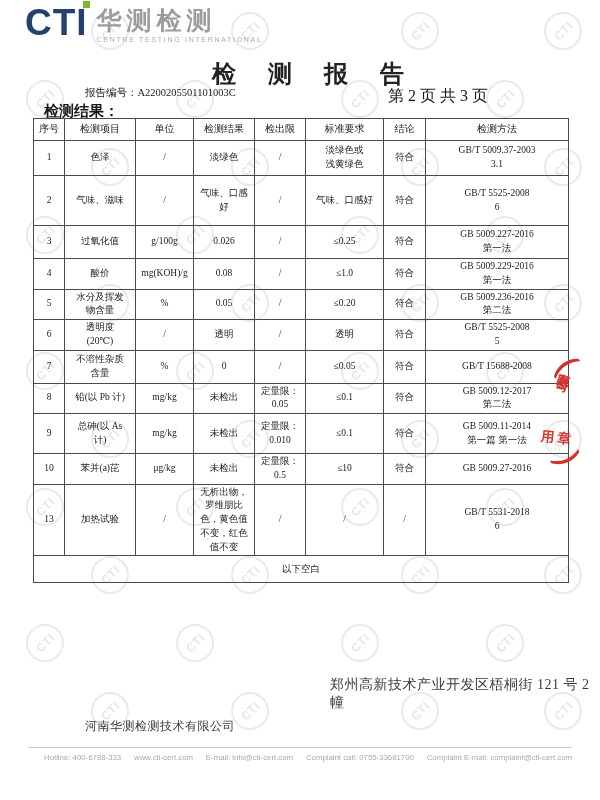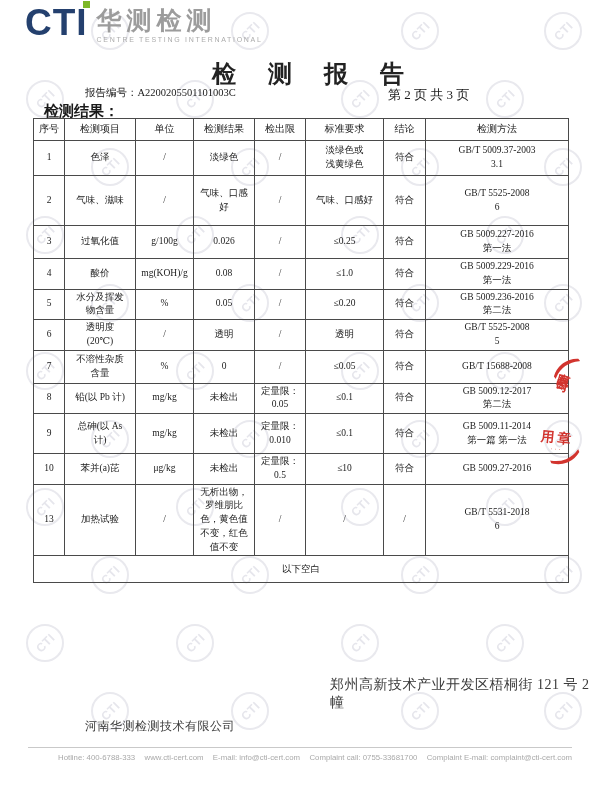--- a/index.html
+++ b/index.html
@@ -22,21 +22,21 @@
       line-height:.95;letter-spacing:1px;}
   .green-dot{position:absolute;top:-4px;right:-2px;width:7px;height:7px;background:#7db829;}
   .logo-right{padding-top:3px;}
   .cn-name{font:bold 25px "Liberation Sans",sans-serif;color:#9c9c9c;letter-spacing:5px;line-height:1;}
   .en-name{font:7px "Liberation Sans",sans-serif;color:#ababab;letter-spacing:1.7px;margin-top:3px;}
 
   
   .title{position:absolute;top:50px;left:0;width:100%;margin:8px;text-align:center;
       font-size:24px;font-weight:600;letter-spacing:13px;padding-left:13px;box-sizing:border-box;color:#222;}
   .report-no{position:absolute;left:85px;top:86px;font-size:10.5px;}
-  .page-info{position:absolute;left:388px;top:86px;font-size:13px;}
+  .page-info{position:absolute;left:388px;top:86px;font-size:16px;}
   .section-label{position:absolute;left:44px;top:102px;font-size:15px;font-weight:bold;}
 
   
   table{position:absolute;left:33px;top:118px;width:535px;border-collapse:collapse;
       table-layout:fixed;background:transparent;}
   th,td{border:1px solid #4a4a4a;font-size:9.5px;font-weight:normal;text-align:center;
       vertical-align:middle;white-space:pre-line;padding:1px 2px;line-height:1.45;}
   thead tr{height:22px;}
   thead th{font-size:10px;}
   tbody tr:nth-child(1){height:35px;}  tbody tr:nth-child(2){height:50px;}
@@ -57,21 +57,21 @@
       font-size:12.5px;font-weight:bold;letter-spacing:2px;transform:rotate(10deg);}
   .stamp .h-text{position:absolute;top:92px;left:10px;font-size:13.5px;font-weight:bold;letter-spacing:3px;}
   .stamp .s-text{position:absolute;top:109px;left:21px;font-size:6px;letter-spacing:2px;}
   .stamp .arc-bottom{position:absolute;top:104px;left:26px;font-size:34px;font-weight:bold;
       transform:rotate(62deg);}
 
   
   .company{position:absolute;left:85px;top:718px;font-size:12px;color:#3a3a3a;letter-spacing:.5px;}
   .address{position:absolute;left:330px;top:676px;font-size:14px;color:#3a3a3a;letter-spacing:.5px;}
   .sep{position:absolute;left:28px;right:28px;top:747px;border-top:1px solid #c9c9c9;}
-  .contacts{position:absolute;left:30px;right:28px;top:753px;display:flex;
+  .contacts{position:absolute;left:16px;right:28px;top:753px;display:flex;
       justify-content:space-between;font:7.8px "Liberation Sans",sans-serif;color:#a9a9a9;padding-left:28px;}
 </style>
 </head>
 <body>
 
 <div class="page">
 
   <div class="wm-layer" id="wm-layer">
       <div class="wm" style="left: 91px; top: 12px;">
         <span>CTI</span>

